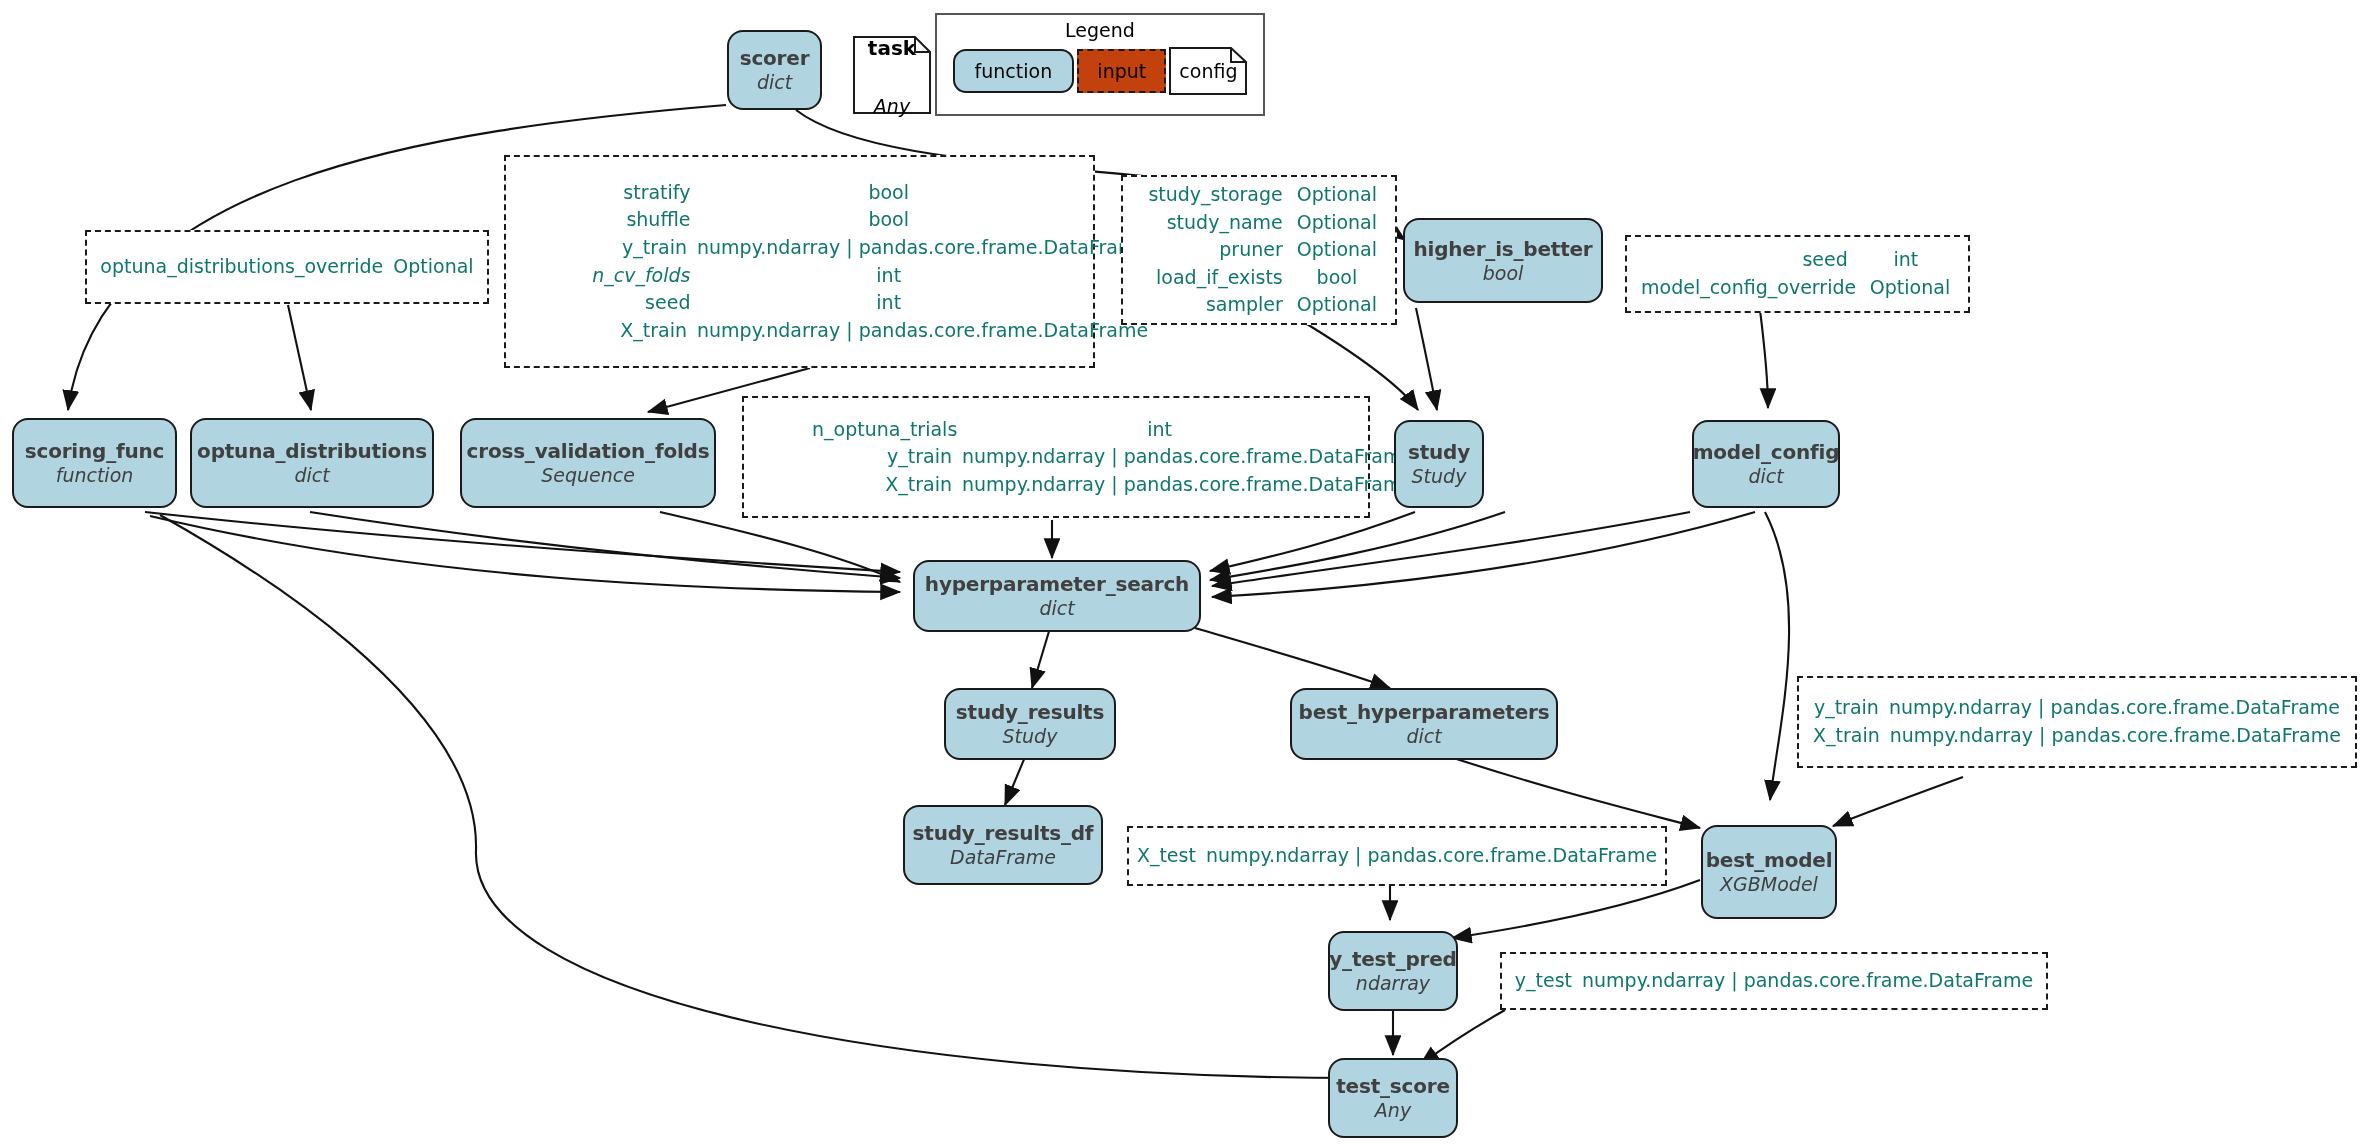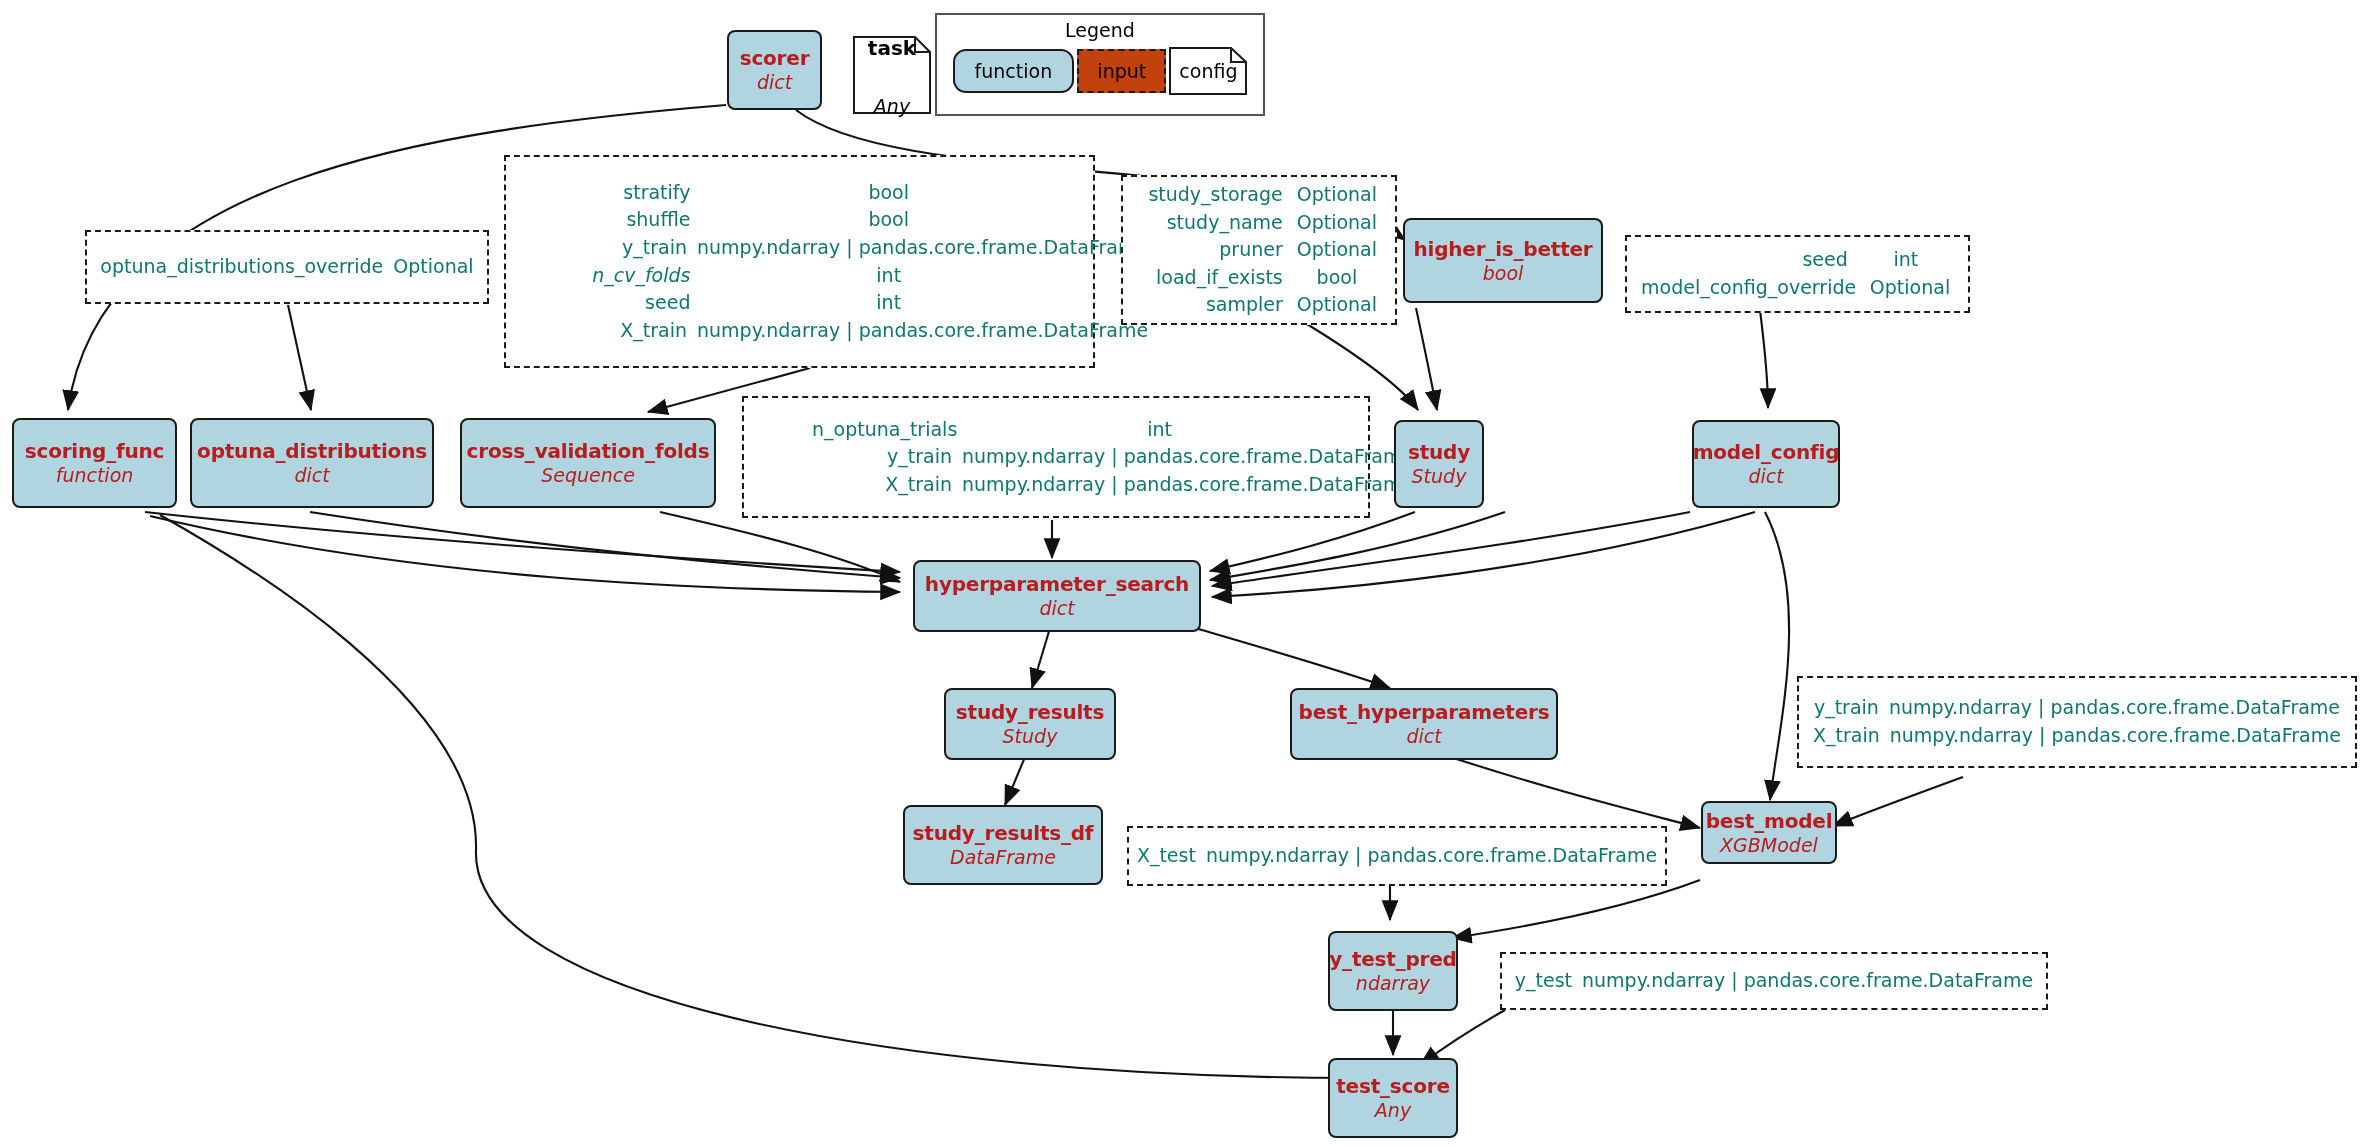--- a/index.html
+++ b/index.html
@@ -23,27 +23,27 @@
     top: 0;
     width: 2361px;
     height: 1146px;
     pointer-events: none;
   }
   .node {
     position: absolute;
     box-sizing: border-box;
     background: #b0d4e0;
     border: 2.2px solid #1a1a1a;
-    border-radius: 8px;
+    border-radius: 16px;
     display: flex;
     flex-direction: column;
     align-items: center;
     justify-content: center;
     text-align: center;
-    color: #b91c1c;
+    color: #404040;
     z-index: 3;
   }
   .node .nm {
     font-weight: bold;
     font-size: 20px;
     line-height: 1.1;
     letter-spacing: -0.2px;
   }
   .node .ty {
     font-style: italic;
@@ -296,21 +296,21 @@
   <div class="node" style="left:1290px; top:688px; width:268px; height:72px;">
     <div class="nm">best_hyperparameters</div>
     <div class="ty">dict</div>
   </div>
 
   <div class="node" style="left:903px; top:805px; width:200px; height:80px;">
     <div class="nm">study_results_df</div>
     <div class="ty">DataFrame</div>
   </div>
 
-  <div class="node" style="left:1701px; top:801px; width:136px; height:63px;">
+  <div class="node" style="left:1701px; top:825px; width:136px; height:94px;">
     <div class="nm">best_model</div>
     <div class="ty">XGBModel</div>
   </div>
 
   <div class="node" style="left:1328px; top:931px; width:130px; height:80px;">
     <div class="nm">y_test_pred</div>
     <div class="ty">ndarray</div>
   </div>
 
   <div class="node" style="left:1328px; top:1058px; width:130px; height:80px;">

